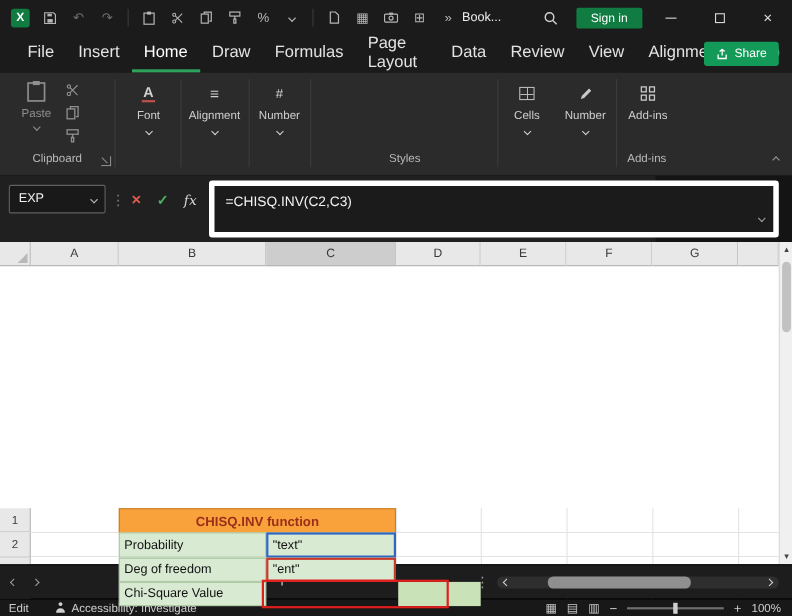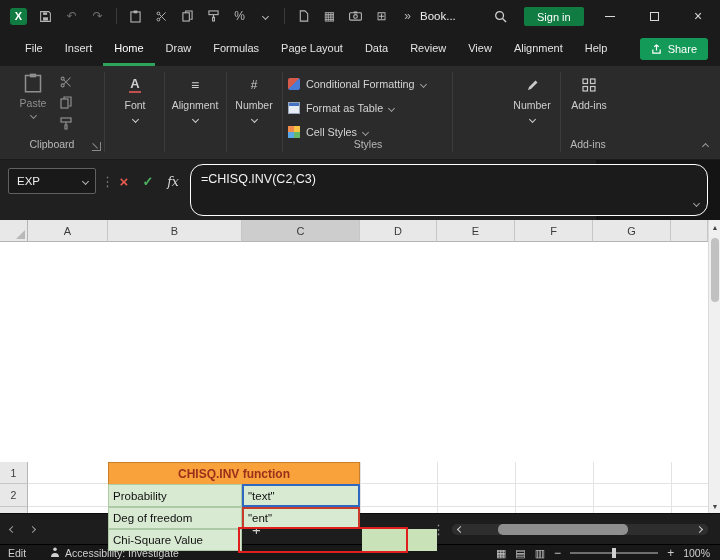--- a/index.html
+++ b/index.html
@@ -18,21 +18,21 @@
 .vdiv-t{width:1px;height:16px;background:#3a3a3a}
 .xlogo{width:17px;height:17px;background:#107C41;border-radius:3px;color:#fff;font-weight:bold;font-size:11px;display:flex;align-items:center;justify-content:center}
 #doc-title{position:absolute;left:420px;top:0;height:32px;display:flex;align-items:center;color:#ececec;font-size:11.5px}
 #search-btn{position:absolute;left:494px;top:0;height:32px;display:flex;align-items:center}
 #signin-btn{position:absolute;left:524px;top:7px;height:19px;background:#107C41;color:#fff;font-size:11px;border-radius:2px;padding:0 13px;display:flex;align-items:center}
 .winbtn{position:absolute;top:0;width:44px;height:32px;display:flex;align-items:center;justify-content:center;color:#d9d9d9}
 .maxbox{width:9px;height:9px;border:1px solid #d9d9d9}
 .minbar{width:10px;border-top:1.2px solid #d9d9d9;display:inline-block}
 
 #menubar{position:absolute;left:0;top:32px;width:720px;height:34px;background:#1b1b1b;display:flex;align-items:stretch;padding-left:14px}
-.mtab{display:flex;align-items:center;padding:0 11px;color:#e3e3e3;font-size:11px;border-bottom:3px solid transparent}
+.mtab{display:flex;align-items:center;padding:0 11px;color:#e3e3e3;font-size:15px;border-bottom:3px solid transparent}
 .mtab.active{color:#fff;border-bottom-color:#2EA35C}
 #share-btn{position:absolute;right:12px;top:6px;height:22px;background:#149A58;border-radius:3px;color:#fff;display:flex;align-items:center;gap:6px;padding:0 11px;font-size:11px}
 
 #ribbon{position:absolute;left:0;top:66px;width:720px;height:94px;background:#2b2b2b;border-bottom:1px solid #1a1a1a}
 .vdiv{position:absolute;top:6px;width:1px;height:80px;background:#3c3c3c}
 #paste-group{position:absolute;left:12px;top:7px;width:42px;display:flex;flex-direction:column;align-items:center;gap:4px;color:#8f8f8f;font-size:10.5px}
 #clip-stack{position:absolute;left:60px;top:10px;display:flex;flex-direction:column;gap:8px;align-items:center;color:#8f8f8f}
 .rgroup{position:absolute;top:11px;display:flex;flex-direction:column;align-items:center;gap:6px;color:#cfcfcf;font-size:10.5px}
 .gicon{height:16px;display:flex;align-items:center;justify-content:center;color:#cfcfcf}
 .glabel{position:absolute;top:72px;text-align:center;color:#b9b9b9;font-size:10.5px}
@@ -49,21 +49,21 @@
 #ribbon-collapse{position:absolute;right:12px;bottom:8px;color:#9a9a9a}
 
 #fbar{position:absolute;left:0;top:160px;width:596px;height:60px;background:#202020}
 #namebox{position:absolute;left:8px;top:8px;width:88px;height:26px;background:#191919;border:1px solid #606060;border-radius:2px;display:flex;align-items:center}
 #namebox span.v{flex:1;padding-left:8px;color:#efefef;font-size:11.5px}
 #namebox .cv{margin-right:7px;color:#b5b5b5}
 #fdots{position:absolute;left:101px;top:8px;height:26px;display:flex;align-items:center;color:#808080;font-size:13px}
 #fcancel{position:absolute;left:113px;top:8px;height:26px;width:22px;display:flex;align-items:center;justify-content:center;color:#E25A4E;font-size:15px;font-weight:bold}
 #fenter{position:absolute;left:137px;top:8px;height:26px;width:22px;display:flex;align-items:center;justify-content:center;color:#4CB05F;font-size:13px;font-weight:bold}
 #ffx{position:absolute;left:161px;top:8px;height:26px;width:24px;display:flex;align-items:center;justify-content:center;color:#d8d8d8;font-family:"DejaVu Serif",serif;font-style:italic;font-size:12.5px}
-#finput{position:absolute;left:190px;top:4px;width:518px;height:52px;background:#1b1b1b;border:1px solid #ffffff;border-radius:13px}
+#finput{position:absolute;left:190px;top:4px;width:518px;height:52px;background:#1b1b1b;border:5px solid #ffffff;border-radius:3px}
 #finput .ftext{padding:7px 10px;color:#f2f2f2;font-size:12.5px}
 #fbar-expand{position:absolute;right:8px;bottom:7px;color:#a0a0a0}
 
 #grid{position:absolute;left:0;top:220px;width:720px;height:293px;background:#fff}
 #corner{position:absolute;left:0;top:0;width:28px;height:22px;background:#E8E8E8;border-right:1px solid #B5B5B5;border-bottom:1px solid #B5B5B5}
 #corner::after{content:"";position:absolute;right:2px;bottom:2px;border-left:9px solid transparent;border-bottom:9px solid #B9B9B9}
 .colh{position:absolute;top:0;height:22px;background:#E8E8E8;border-right:1px solid #C6C6C6;border-bottom:1px solid #B5B5B5;display:flex;align-items:center;justify-content:center;color:#3a3a3a;font-size:11px}
 .colh.sel{background:#CDCDCD}
 .rowh{position:absolute;left:0;width:28px;background:#E8E8E8;border-right:1px solid #B5B5B5;border-bottom:1px solid #C6C6C6;display:flex;align-items:center;justify-content:center;color:#3a3a3a;font-size:10.5px}
 #hlines{position:absolute;left:28px;top:242px;width:680px;height:268px;background:repeating-linear-gradient(to bottom,transparent 0 21.33px,#E3E3E3 21.33px 22.33px);pointer-events:none}
@@ -253,40 +253,30 @@
   </div>
   <div class="vdiv" style="left:226px"></div>
 
   <div class="rgroup" style="left:228px;width:52px">
     <span class="gicon" style="font-size:12px">#</span>
     <span>Number</span>
     <span class="cv"></span>
   </div>
   <div class="vdiv" style="left:282px"></div>
 
-  <div id="styles-rows">
-    <div class="srow">
-      <span class="cf-ico"></span>
-      <span>Conditional Formatting</span>
-      <span class="cv" style="color:#9a9a9a"></span>
-    </div>
-    <div class="srow">
-      <span class="ft-ico"></span>
-      <span>Format as Table</span>
-      <span class="cv" style="color:#9a9a9a"></span>
-    </div>
-    <div class="srow">
-      <span class="cs-ico"></span>
-      <span>Cell Styles</span>
-      <span class="cv" style="color:#9a9a9a"></span>
-    </div>
-  </div>
   <div class="glabel" style="left:288px;width:160px">Styles</div>
   <div class="vdiv" style="left:452px"></div>
 
+  <div class="rgroup" style="left:456px;width:46px">
+    <span class="gicon">
+          <span class="grid-ico"></span>
+        </span>
+    <span>Cells</span>
+    <span class="cv"></span>
+  </div>
 
   <div class="rgroup" style="left:506px;width:52px">
     <span class="gicon">
       <svg width="13" height="13" viewBox="0 0 13 13">
             <path d="M2 11l1-3 6.5-6.5 2 2L5 10l-3 1z" fill="#c9c9c9"></path>
           </svg>
     </span>
     <span>Number</span>
     <span class="cv"></span>
   </div>

